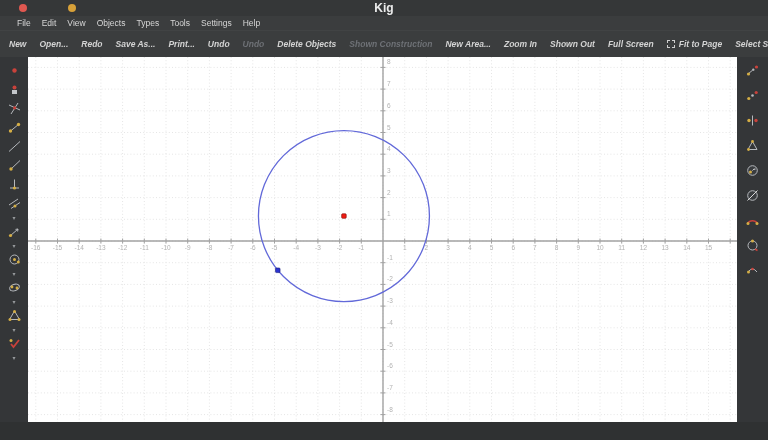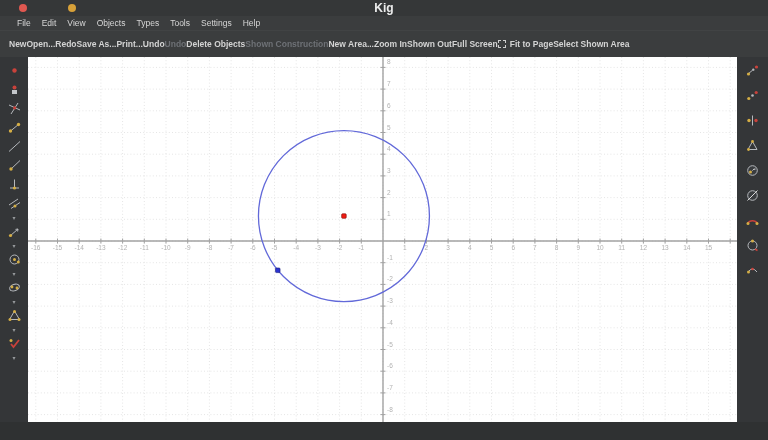--- a/index.html
+++ b/index.html
@@ -12,21 +12,21 @@
   .winbtn.close { background:#e05850; margin-left:19px; }
   .winbtn.min   { background:#d7a139; margin-left:41px; }
   .win-title { position:absolute; left:0; right:0; text-align:center;
                color:#ececec; font-size:12px; font-weight:bold; line-height:16px; }
 
   .menubar { height:14px; background:#3b3d3e; display:flex; align-items:center;
              gap:11px; padding-left:17px; }
   .menu-item { color:#d6d6d6; font-size:8.5px; cursor:default; }
 
   .toolbar { height:27px; background:#3b3d3e; border-top:1px solid #414344;
-             display:flex; align-items:center; padding-left:9px; }
+             display:flex; align-items:center; gap:13px; padding-left:9px;font-style:italic; }
   .tb-item { color:#d4d4d4; font-size:8.5px; font-weight:600; white-space:nowrap;
              display:flex; align-items:center; cursor:default; }
   .tb-item.disabled { color:#6e7176; }
   .fitbox { display:inline-block; width:8px; height:8px;
             border:1px dashed #cfcfcf; margin-right:4px; }
 
   .main { display:flex; height:365px; }
   .rail { background:#343638; display:flex; flex-direction:column;
           align-items:center; padding-top:7px; }
   .rail-left  { width:28px; gap:4px; }

